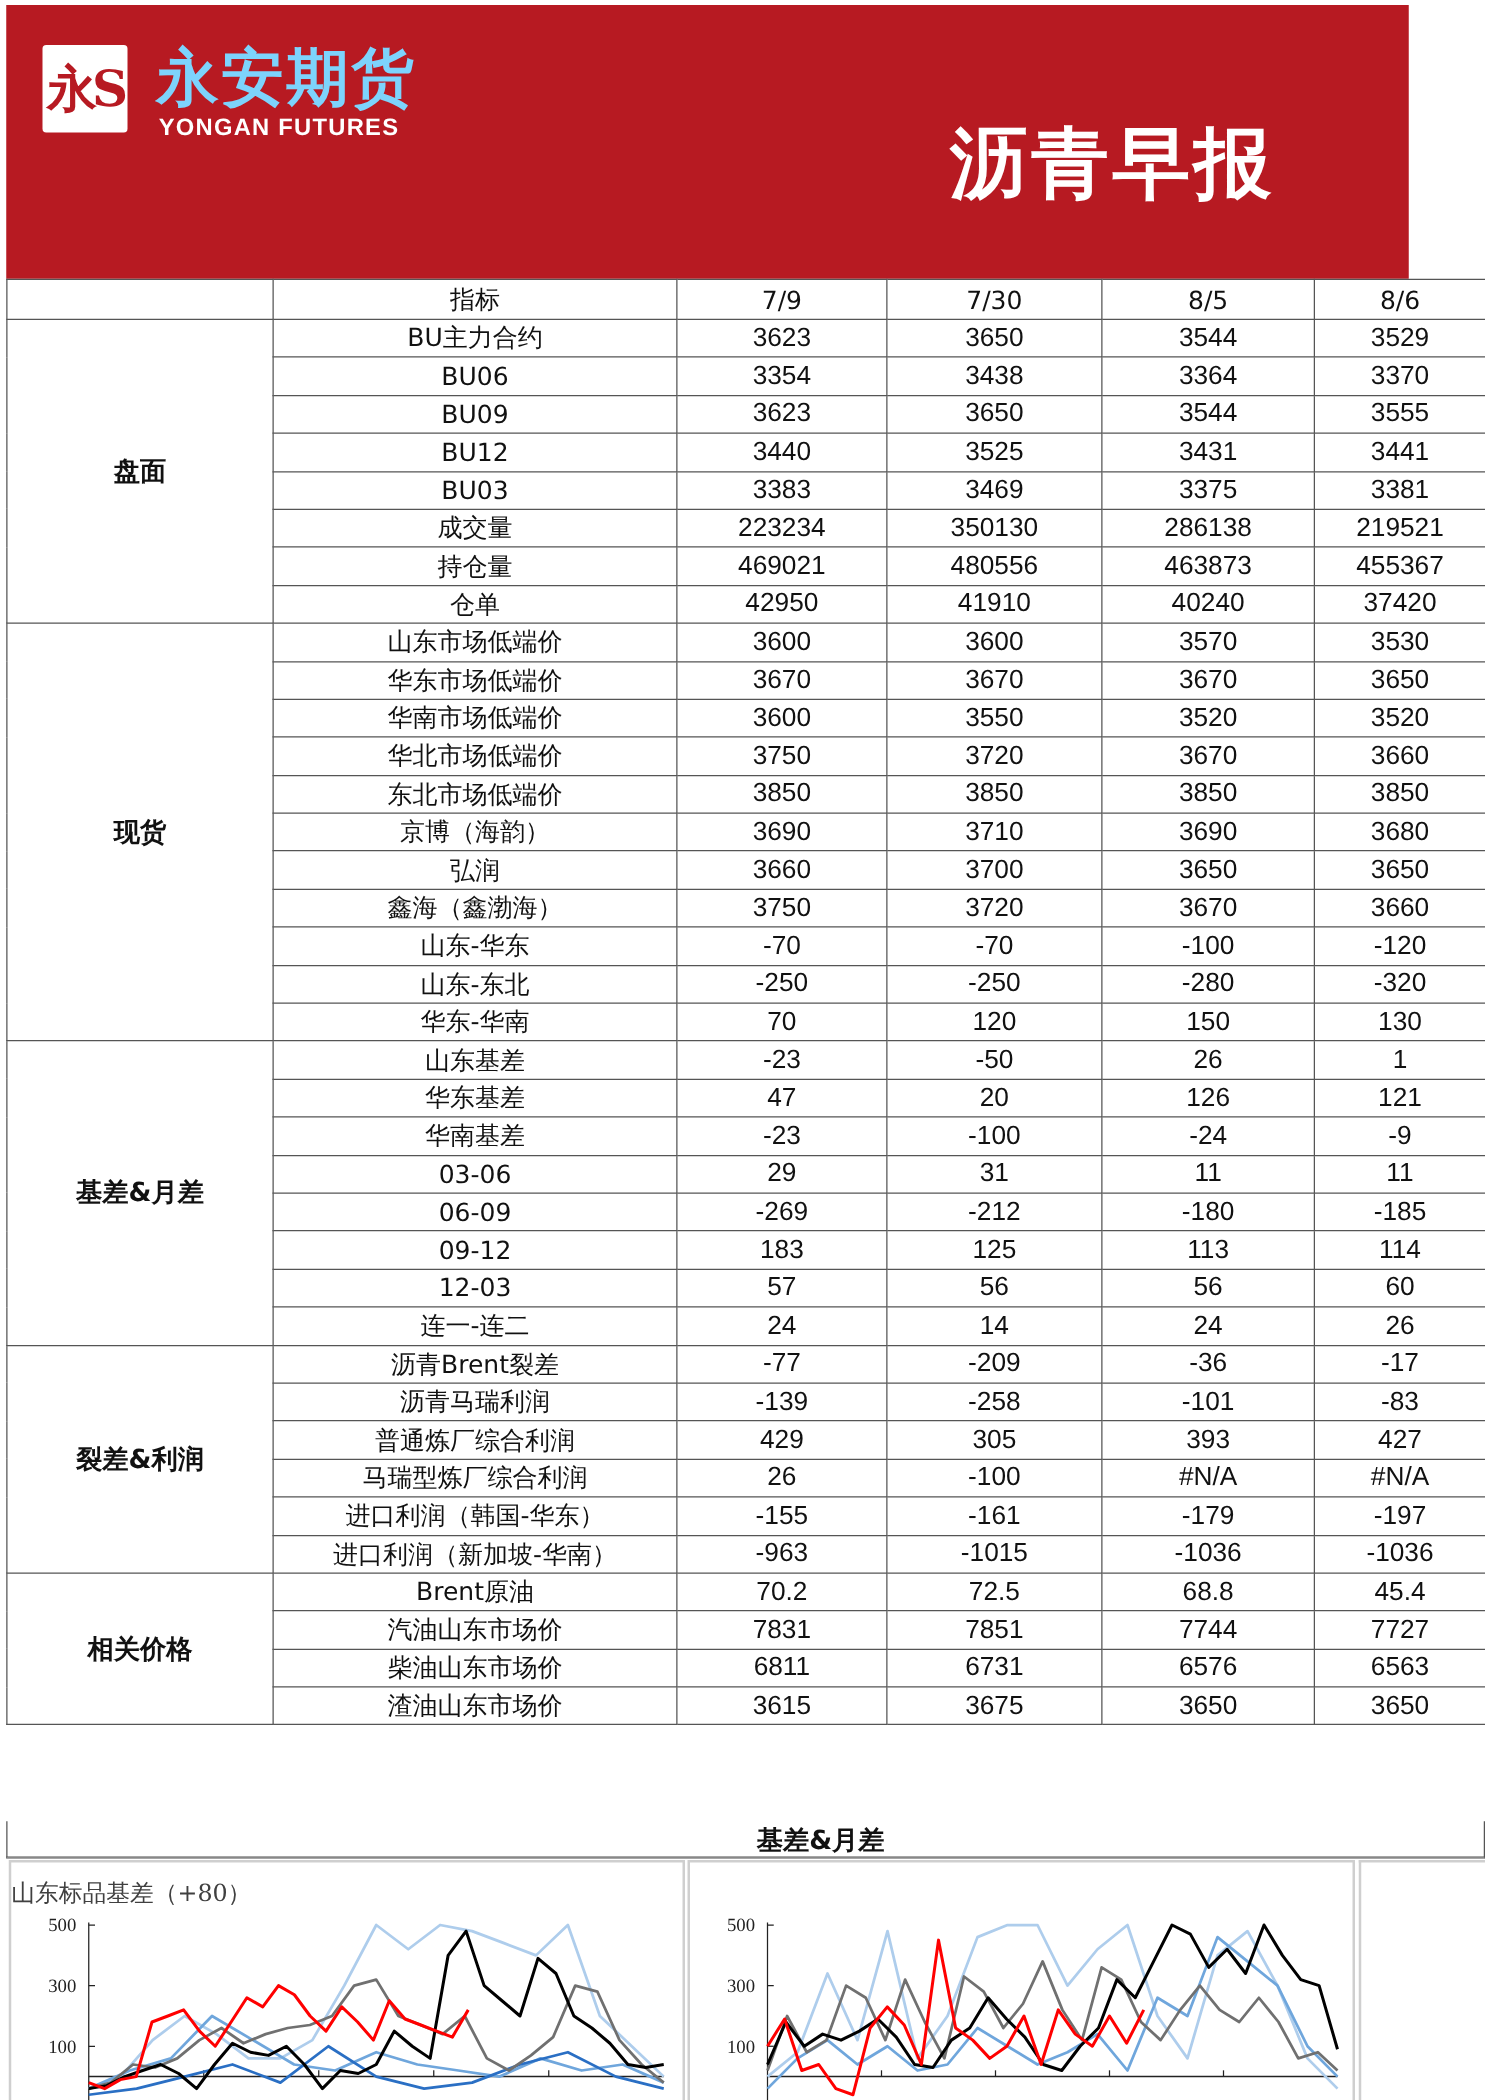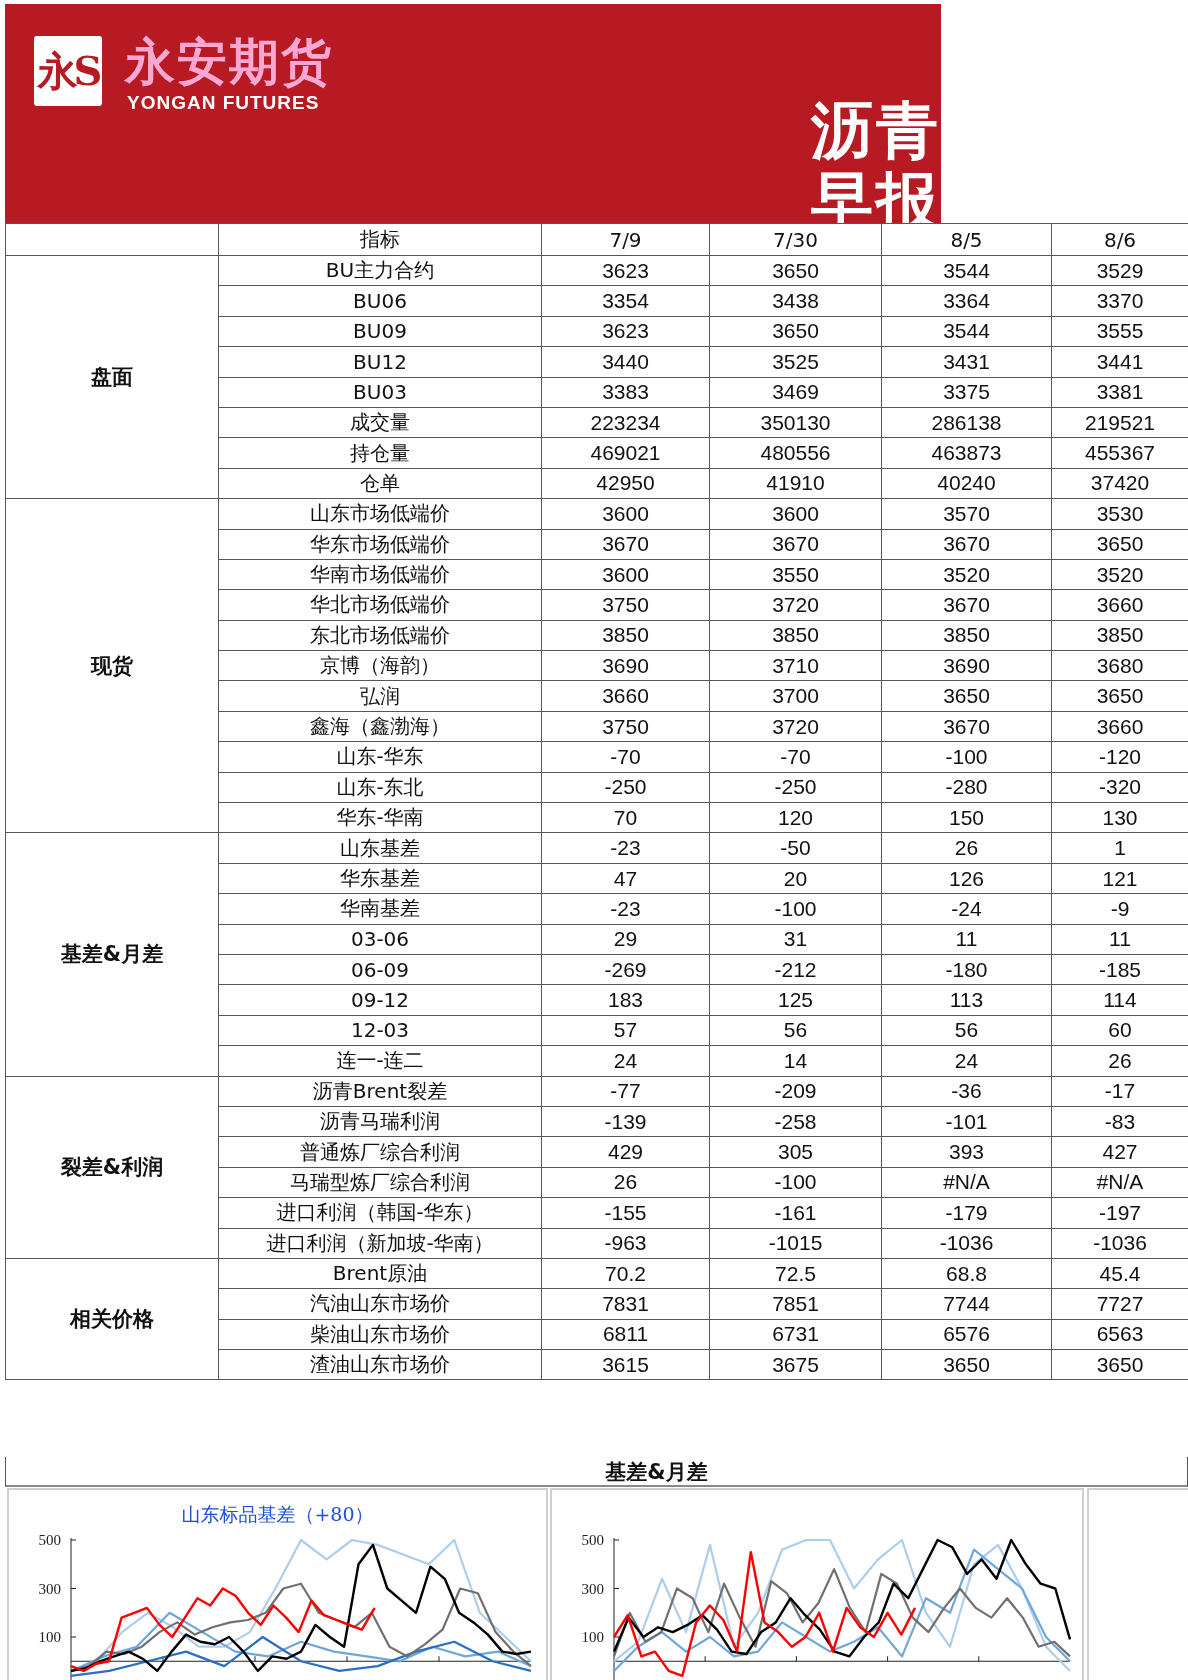--- a/index.html
+++ b/index.html
@@ -1,30 +1,30 @@
 <!DOCTYPE html>
 <html><head>
 <meta charset="utf-8">
 <style>
   * { box-sizing: border-box; margin: 0; padding: 0; }
   html, body { width: 1188px; height: 1680px; background: #ffffff; overflow: hidden; }
   body { font-family: "DejaVu Sans", "Liberation Sans", sans-serif; color: #111; position: relative; }
 
   .banner {
-    position: absolute; left: 5px; top: 4px; width: 936px; height: 219px;
+    position: absolute; left: 5px; top: 4px; width: 1122px; height: 219px;
     background: #b71a22;
   }
   .logo-box {
     position: absolute; left: 29px; top: 32px; width: 68px; height: 70px;
     background: #ffffff; border-radius: 3px;
     display: flex; align-items: center; justify-content: center;
   }
   .logo-glyph { color: #b71a22; font-size: 40px; font-weight: bold; font-family: "DejaVu Serif", serif; letter-spacing: -4px; }
   .brand-cn {
-    position: absolute; left: 120px; top: 30px; color: #f9a8d4;
+    position: absolute; left: 120px; top: 30px; color: #7dd3fc;
     font-size: 50px; font-weight: bold; letter-spacing: 2px; line-height: 56px;
   }
   .brand-en {
     position: absolute; left: 122px; top: 88px; color: #fff;
     font-size: 19px; font-weight: bold; letter-spacing: 1px; font-family: "Liberation Sans", sans-serif;
   }
   .report-title {
     position: absolute; left: 755px; top: 92px; color: #fff;
     font-size: 62px; font-weight: bold; letter-spacing: 3px; line-height: 70px; text-align: right;
   }
@@ -52,22 +52,22 @@
     position: absolute; left: 5px; top: 1457px; width: 1183px; height: 30px;
     border-left: 1.5px solid #555; border-right: 1.5px solid #555; border-bottom: 2px solid #888;
     text-align: center; font-weight: bold; font-size: 21px; line-height: 30px; padding-left: 120px;
   }
 
   .chart-panel {
     position: absolute; top: 1488px; height: 200px; background: #fff;
     border: 2px solid #cfcfcf;
   }
   .chart-title {
-    position: absolute; top: 12px; left: 0; right: 0; text-align: center;
-    font-family: "DejaVu Serif", serif; font-size: 19px; color: #1d4ed8;
+    position: absolute; top: 12px; left: 0; right: 0; text-align: left;
+    font-family: "DejaVu Serif", serif; font-size: 19px; color: #404040;
   }
   .chart-svg { position: absolute; left: 0; top: 0; }
   .ytick { font-family: "Liberation Serif", serif; font-size: 15px; fill: #222; }
 </style>
 </head>
 <body>
 
 <div class="banner">
   <div class="logo-box">
     <span class="logo-glyph">永S</span>

